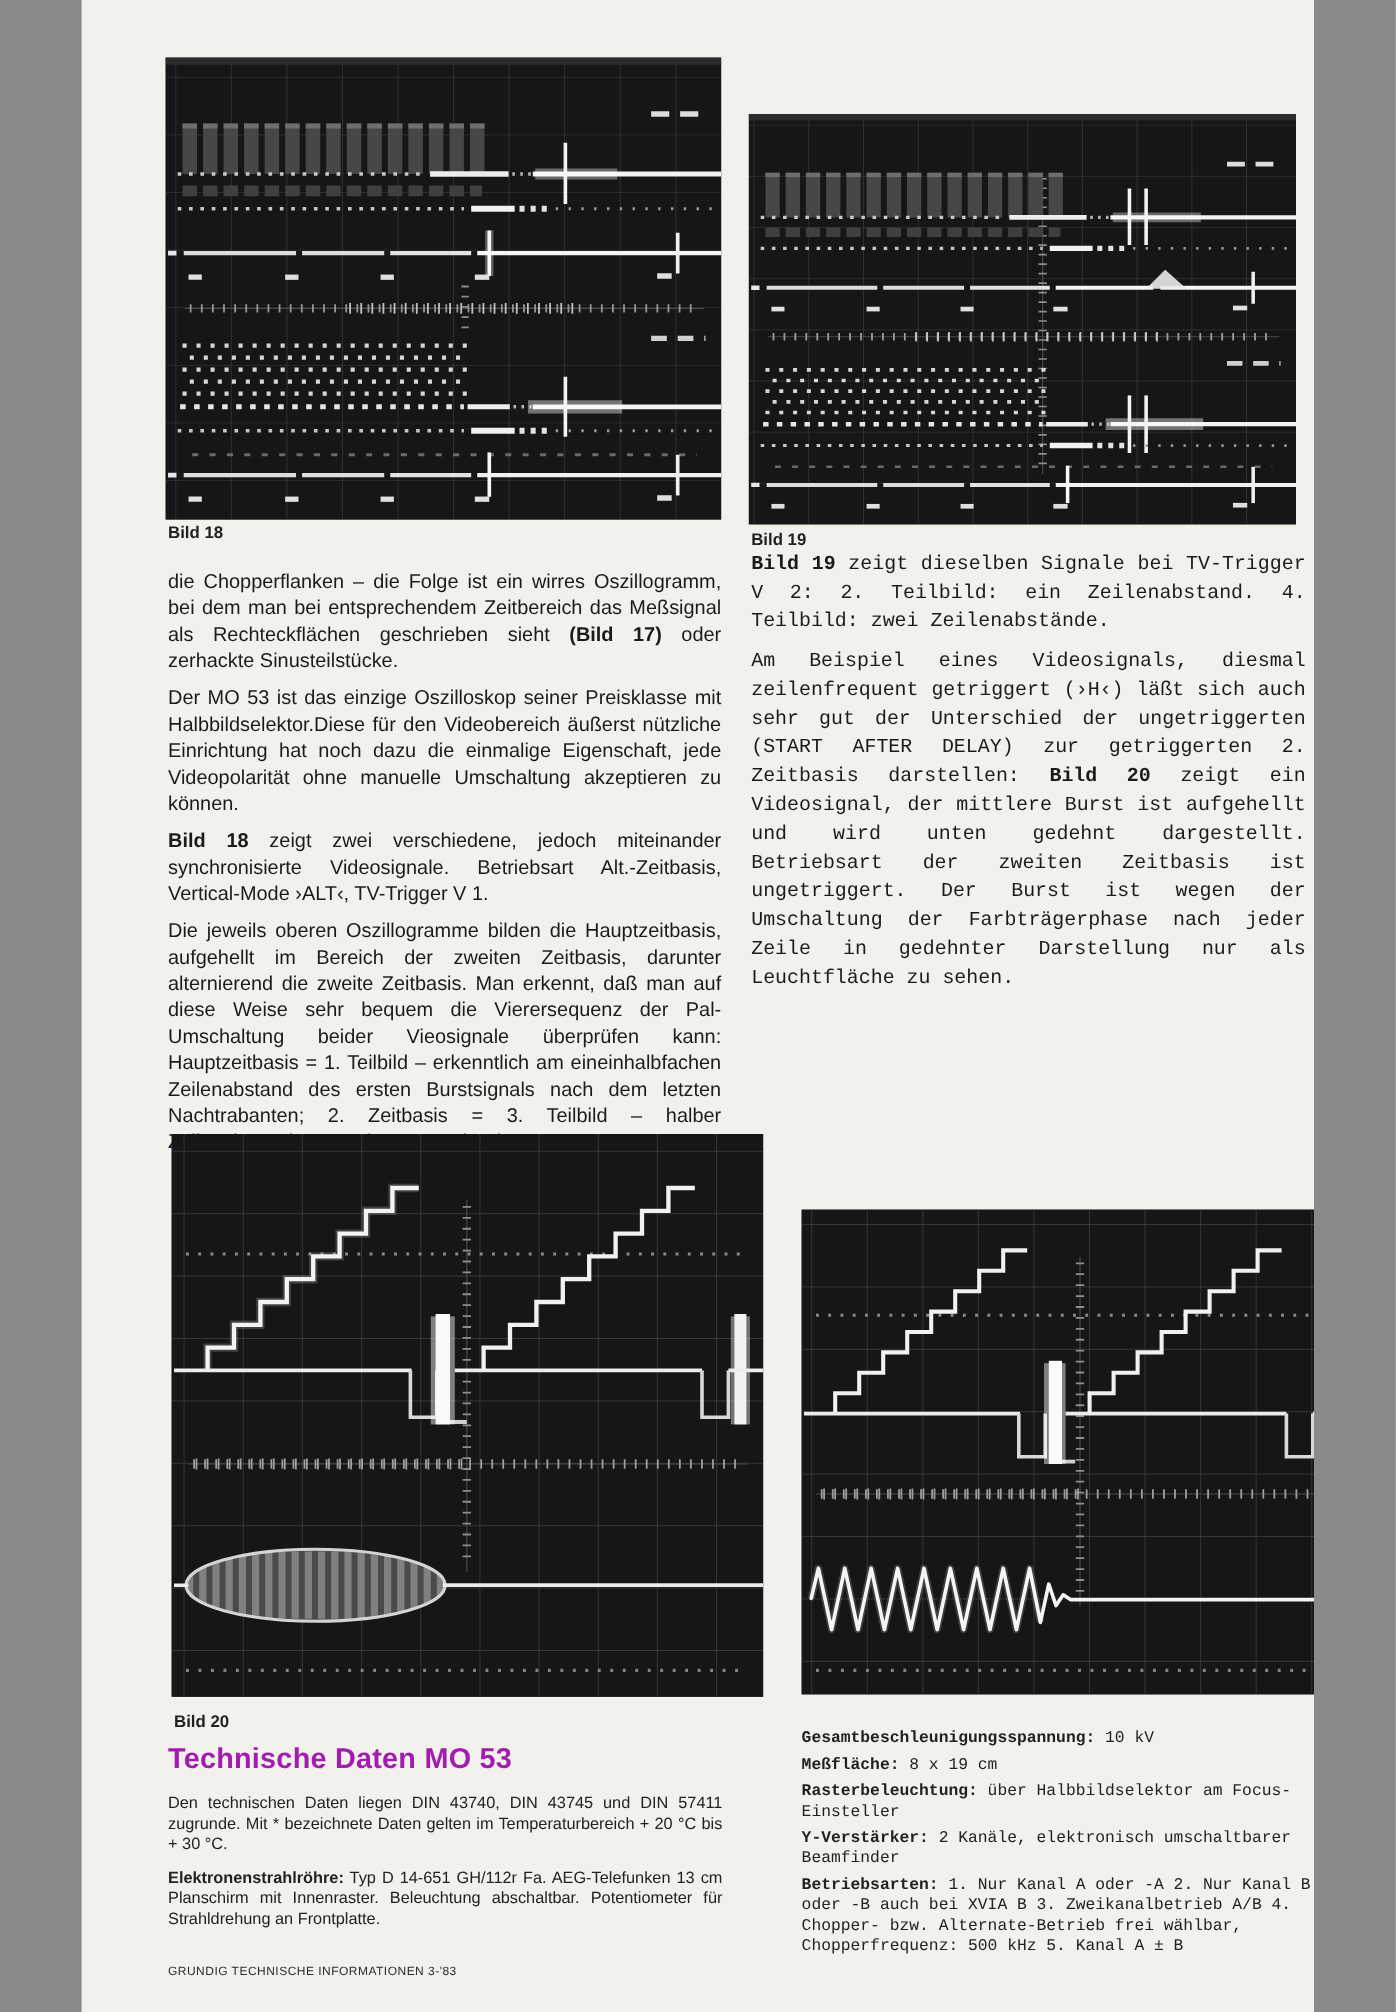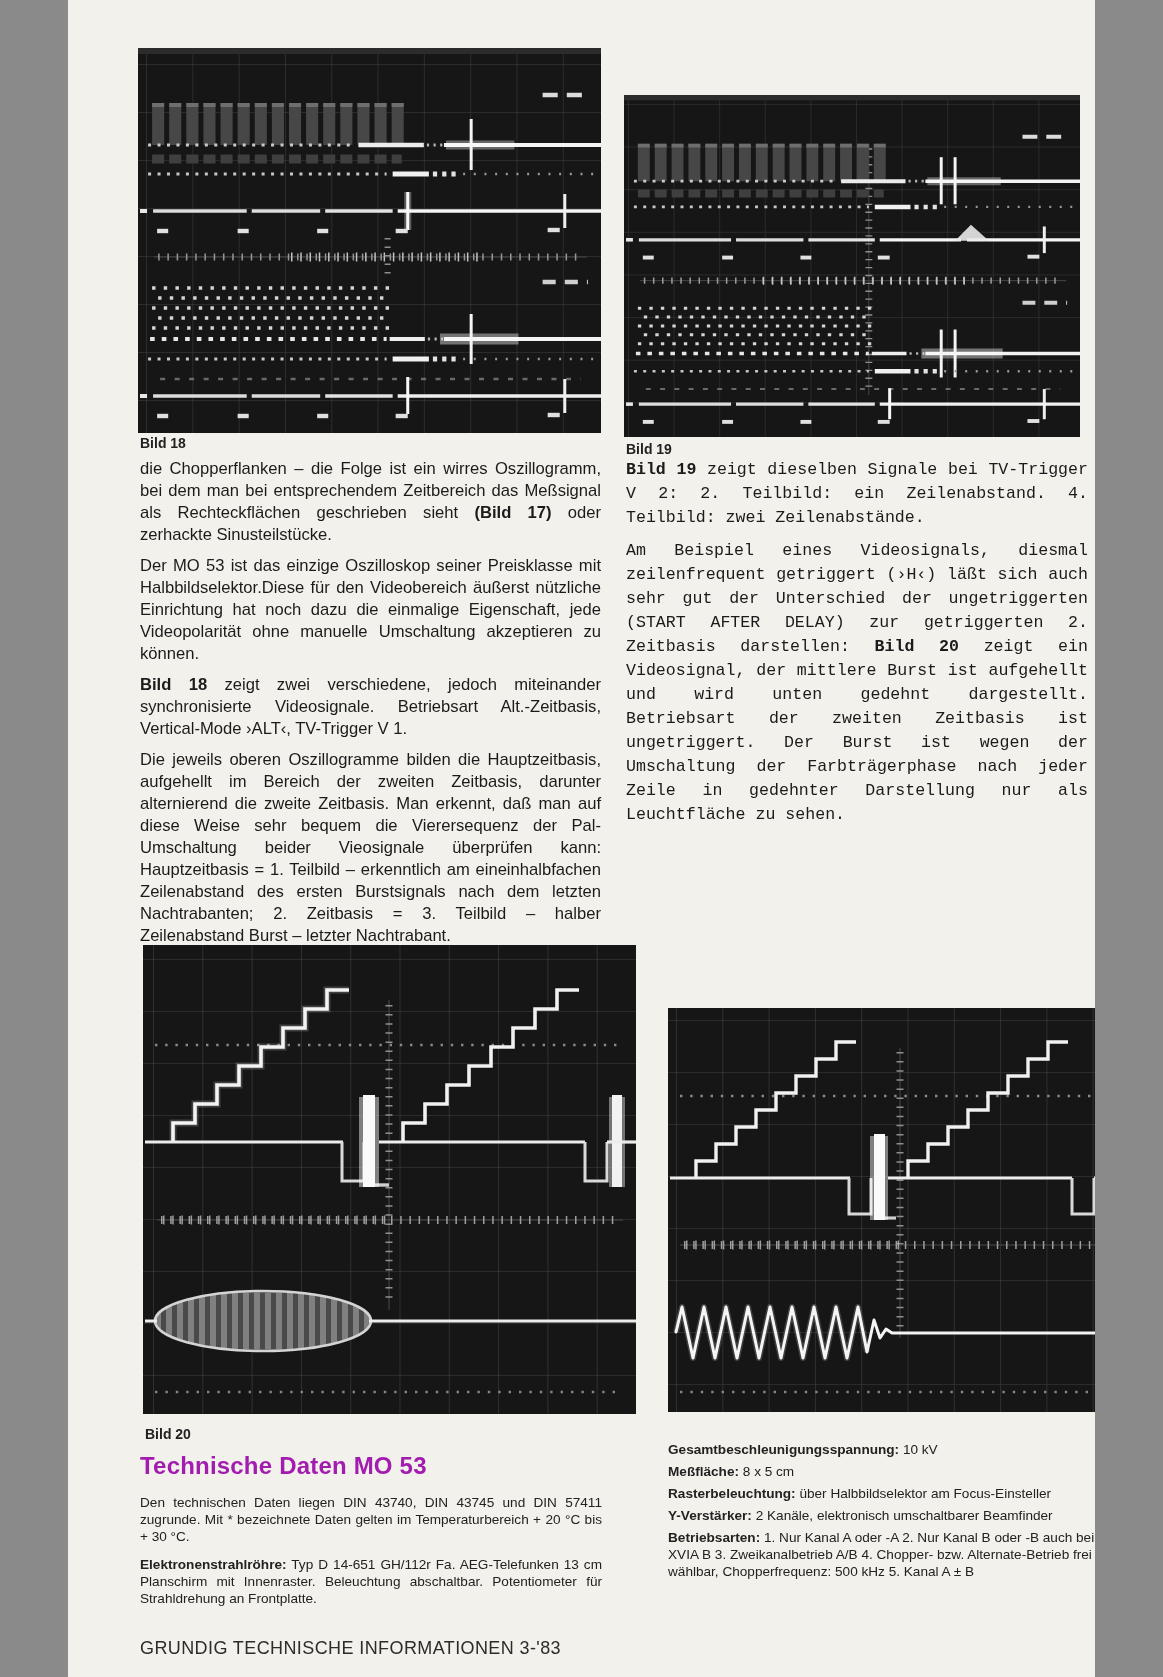--- a/index.html
+++ b/index.html
@@ -20,22 +20,22 @@
   .photo{display:block;background:var(--scope-bg);}
   .caption{font-size:14px;font-weight:bold;color:#222;}
   .bodytext{font-size:16.6px;text-align:justify;color:var(--ink);}
   .lh22{line-height:22px;}
   .lh24{line-height:24px;font-family:Liberation Mono, monospace;}
   .bodytext .para{margin:0 0 9px 0;}
   .b{font-weight:bold;}
   .tech-heading{font-size:24px;font-weight:bold;margin:0;letter-spacing:.2px;color:#a21caf;}
   .tech-small{font-size:13.6px;line-height:17px;text-align:justify;color:#222;}
   .tech-small .para{margin:0 0 11px 0;}
-  .spec{margin:0 11px 5px 0;}
-  .footer{font-size:18px;letter-spacing:.4px;color:#2c2c2c;}
+  .spec{margin:0 11px 5px 0;font-family:Liberation Mono, monospace;}
+  .footer{font-size:10px;letter-spacing:.4px;color:#2c2c2c;}
   .pagenum{font-size:14.5px;font-weight:bold;color:#1d1d1d;}
 </style>
 </head>
 <body>
 
 <div class="page">
 
   <div class="abs" style="left:70px;top:48px;">
     <svg class="photo" width="463" height="385" viewBox="0 0 460 385" preserveAspectRatio="none">
       <defs>
@@ -196,21 +196,21 @@
         <line x1="19" y1="368" x2="30" y2="368"></line>
           <line x1="99" y1="368" x2="110" y2="368"></line>
         <line x1="178" y1="368" x2="189" y2="368"></line>
           <line x1="256" y1="368" x2="268" y2="368"></line>
         <line x1="407" y1="367" x2="419" y2="367"></line>
       </g>
     </svg>
   </div>
   <div class="abs caption" style="left:558px;top:441px;">Bild 19</div>
 
-  <div class="abs bodytext lh22" style="left:72px;top:458px;width:461px;">
+  <div class="abs bodytext lh22" style="left:72px;top:474px;width:461px;">
     <p class="para"><span>die Chopperflanken – die Folge ist ein wirres Oszillogramm, bei dem man bei entsprechendem Zeitbereich das Meßsignal als Rechteckflächen geschrieben sieht </span><span class="b">(Bild 17)</span><span> oder zerhackte Sinusteilstücke.</span></p>
     <p class="para"><span>Der MO 53 ist das einzige Oszilloskop seiner Preisklasse mit Halbbildselektor.Diese für den Videobereich äußerst nützliche Einrichtung hat noch dazu die einmalige Eigenschaft, jede Videopolarität ohne manuelle Umschaltung akzeptieren zu können.</span></p>
     <p class="para"><span class="b">Bild 18</span><span> zeigt zwei verschiedene, jedoch miteinander synchronisierte Videosignale. Betriebsart Alt.-Zeitbasis, Vertical-Mode ›ALT‹, TV-Trigger V 1.</span></p>
     <p class="para"><span>Die jeweils oberen Oszillogramme bilden die Hauptzeitbasis, aufgehellt im Bereich der zweiten Zeitbasis, darunter alternierend die zweite Zeitbasis. Man erkennt, daß man auf diese Weise sehr bequem die Vierersequenz der Pal-Umschaltung beider Vieosignale überprüfen kann: Hauptzeitbasis = 1. Teilbild – erkenntlich am eineinhalbfachen Zeilenabstand des ersten Burstsignals nach dem letzten Nachtrabanten; 2. Zeitbasis = 3. Teilbild – halber Zeilenabstand Burst – letzter Nachtrabant.</span></p>
   </div>
 
   <div class="abs bodytext lh24" style="left:558px;top:458px;width:462px;">
     <p class="para"><span class="b">Bild 19</span><span> zeigt dieselben Signale bei TV-Trigger V 2: 2. Teilbild: ein Zeilenabstand. 4. Teilbild: zwei Zeilenabstände.</span></p>
     <p class="para"><span>Am Beispiel eines Videosignals, diesmal zeilenfrequent getriggert (›H‹) läßt sich auch sehr gut der Unterschied der ungetriggerten (START AFTER DELAY) zur getriggerten 2. Zeitbasis darstellen: </span><span class="b">Bild 20</span><span> zeigt ein Videosignal, der mittlere Burst ist aufgehellt und wird unten gedehnt dargestellt. Betriebsart der zweiten Zeitbasis ist ungetriggert. Der Burst ist wegen der Umschaltung der Farbträgerphase nach jeder Zeile in gedehnter Darstellung nur als Leuchtfläche zu sehen.</span></p>
   </div>
@@ -296,21 +296,21 @@
 
   <h2 class="abs tech-heading" style="left:72px;top:1452px;">Technische Daten MO 53</h2>
 
   <div class="abs tech-small" style="left:72px;top:1494px;width:462px;">
     <p class="para"><span>Den technischen Daten liegen DIN 43740, DIN 43745 und DIN 57411 zugrunde. Mit * bezeichnete Daten gelten im Temperaturbereich + 20 °C bis + 30 °C.</span></p>
     <p class="para"><span class="b">Elektronenstrahlröhre:</span><span> Typ D 14-651 GH/112r Fa. AEG-Telefunken 13 cm Planschirm mit Innenraster. Beleuchtung abschaltbar. Potentiometer für Strahldrehung an Frontplatte.</span></p>
   </div>
 
   <div class="abs tech-small" style="left:600px;top:1441px;width:468px;text-align:left;">
     <p class="spec"><span class="b">Gesamtbeschleunigungsspannung:</span><span> 10 kV</span></p>
-    <p class="spec"><span class="b">Meßfläche:</span><span> 8 x 5 cm</span></p>
+    <p class="spec"><span class="b">Meßfläche:</span><span> 8 x 19 cm</span></p>
     <p class="spec"><span class="b">Rasterbeleuchtung:</span><span> über Halbbildselektor am Focus-Einsteller</span></p>
     <p class="spec"><span class="b">Y-Verstärker:</span><span> 2 Kanäle, elektronisch umschaltbarer Beamfinder</span></p>
     <p class="spec"><span class="b">Betriebsarten:</span><span> 1. Nur Kanal A oder -A 2. Nur Kanal B oder -B auch bei XVIA B 3. Zweikanalbetrieb A/B 4. Chopper- bzw. Alternate-Betrieb frei wählbar, Chopperfrequenz: 500 kHz 5. Kanal A ± B</span></p>
   </div>
 
   <div class="abs footer" style="left:72px;top:1638px;">GRUNDIG TECHNISCHE INFORMATIONEN 3-'83</div>
   <div class="abs pagenum" style="left:1160px;top:1629px;">117</div>
 
 </div>
 

